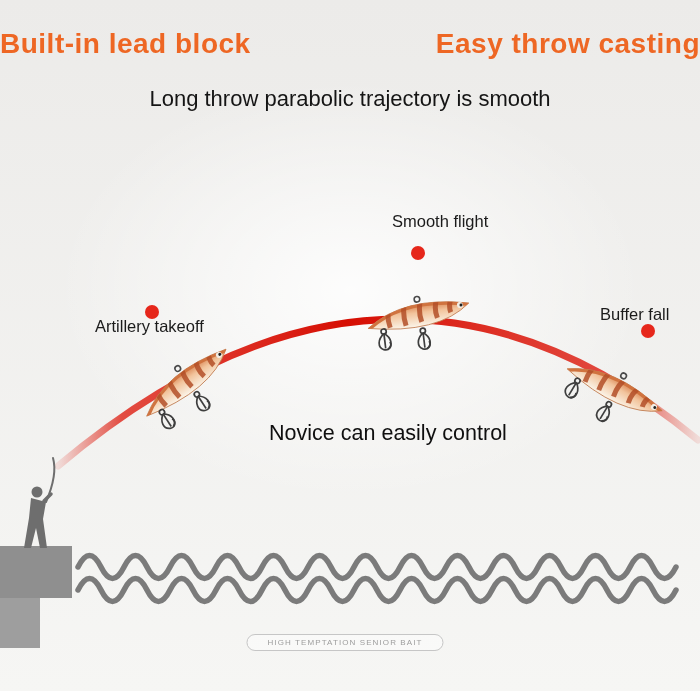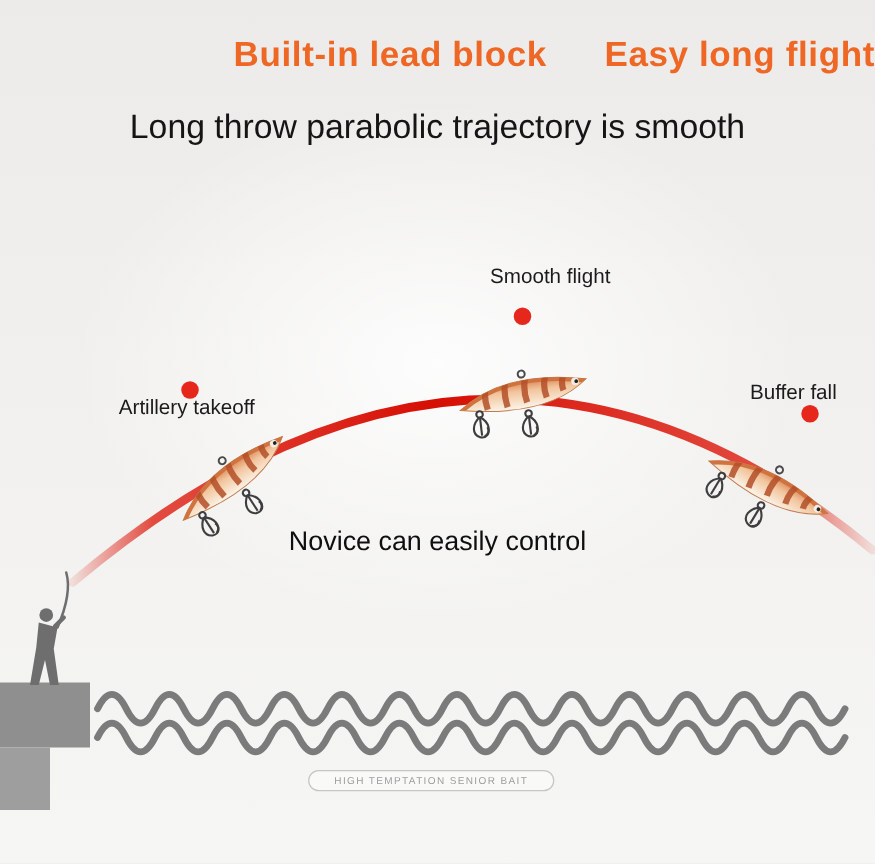--- a/index.html
+++ b/index.html
@@ -5,41 +5,41 @@
   html,body{margin:0;padding:0;background:#e8e8e6;}
   .canvas{
     position:relative;width:700px;height:691px;overflow:hidden;
     font-family:"Liberation Sans",sans-serif;
     background:
       radial-gradient(ellipse 420px 300px at 50% 42%, rgba(255,255,255,.85), rgba(255,255,255,0) 70%),
       linear-gradient(#ecebe9,#f6f6f4);
   }
   .title-row{
     position:absolute;top:28px;left:0;right:0;
-    display:flex;justify-content:flex-end;gap:46px;
+    display:flex;justify-content:space-between;gap:46px;
     font-size:28px;font-weight:700;color:#ee6724;letter-spacing:.5px;
   }
   .subtitle{
     position:absolute;top:86px;left:0;right:0;text-align:center;
-    font-size:27px;font-weight:500;color:#151515;
+    font-size:22px;font-weight:500;color:#151515;
   }
   .stage-label{position:absolute;font-size:16.5px;color:#1b1b1b;white-space:nowrap;}
   .lbl-takeoff{left:95px;top:276px;margin-top:41px;}
   .lbl-flight{left:392px;top:212px;}
   .lbl-fall{left:600px;top:305px;}
   .dot{position:absolute;width:14px;height:14px;border-radius:50%;background:#e6271b;}
   .dot-takeoff{left:145px;top:305px;}
   .dot-flight{left:411px;top:246px;}
   .dot-fall{left:641px;top:324px;}
   .caption{
-    position:absolute;top:421px;left:50%;transform:translateX(-50%);
+    position:absolute;top:421px;left:50%;margin-left:38px;transform:translateX(-50%);
     font-size:21.5px;font-weight:500;color:#0f0f0f;white-space:nowrap;
   }
   .badge{
-    position:absolute;top:616px;left:50%;margin-left:-5px;transform:translateX(-50%);
+    position:absolute;top:634px;left:50%;margin-left:-5px;transform:translateX(-50%);
     font-size:8px;letter-spacing:1.1px;color:#9d9d9d;
     border:1px solid #c6c6c6;border-radius:10px;padding:3px 20px;
     background:rgba(255,255,255,.45);white-space:nowrap;
   }
   .scene{position:absolute;left:0;top:0;}
 </style>
 </head>
 <body>
 
 <div class="canvas">
@@ -113,21 +113,21 @@
     <g>
       <use href="#lure" transform="translate(362,303) rotate(-7)"></use>
     </g>
     <g>
       <use href="#lure" transform="translate(578,345) rotate(31)"></use>
     </g>
   </svg>
 
   <div class="title-row">
     <span>Built-in lead block</span>
-    <span>Easy long flight</span>
+    <span>Easy throw casting</span>
   </div>
   <div class="subtitle">Long throw parabolic trajectory is smooth</div>
 
   <div class="stage-label lbl-takeoff">Artillery takeoff</div>
   <div class="dot dot-takeoff"></div>
 
   <div class="stage-label lbl-flight">Smooth flight</div>
   <div class="dot dot-flight"></div>
 
   <div class="stage-label lbl-fall">Buffer fall</div>

